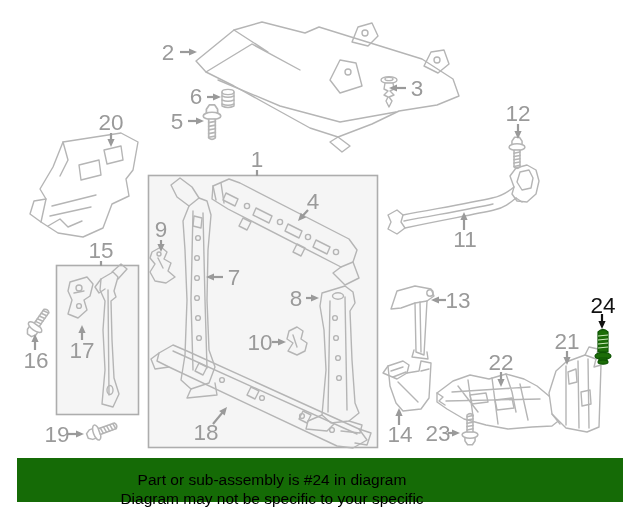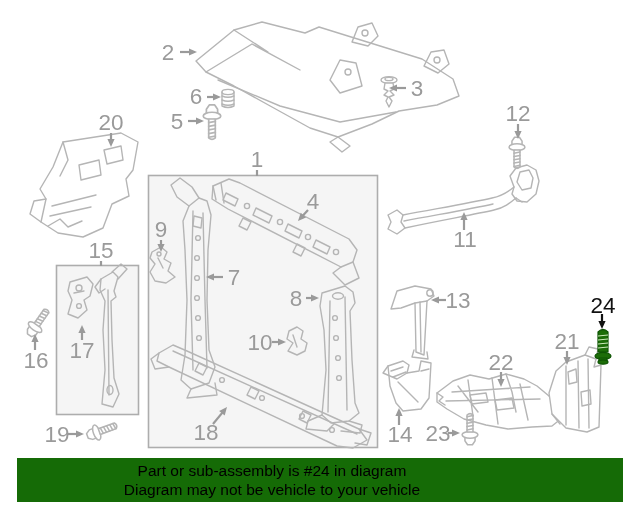--- a/index.html
+++ b/index.html
@@ -12,21 +12,21 @@
   .callout text{font-size:22.5px;fill:var(--label,#9a9a9a);text-anchor:middle;dominant-baseline:central;}
   .callout line{stroke:var(--label,#9a9a9a);stroke-width:2.2;}
   .callout polygon{fill:var(--label,#9a9a9a);stroke:none;}
   .callout.hl text{fill:var(--black,#111);}
   .callout.hl line{stroke:var(--black,#111);}
   .callout.hl polygon{fill:var(--black,#111);}
   .hlbody{fill:#1c6d08;stroke:var(--hldark,#0d5403);stroke-width:1.2;stroke-linejoin:round;}
   .hlrib{stroke:#cdeabc;stroke-width:1;fill:none;}
   #banner{position:absolute;left:17px;top:458px;width:606px;height:44px;background:var(--banner,#156b06);
           color:var(--btext,#000);font-size:15.5px;line-height:19px;text-align:center;
-          box-sizing:border-box;padding-top:3px;padding-right:96px;}
+          box-sizing:border-box;padding-top:12px;padding-right:96px;}
 </style>
 </head>
 <body>
 
 <div id="stage">
   <svg width="640" height="512" viewBox="0 0 640 512">
     <defs>
       <g id="boltV">
         <path class="part pfill" d="M-4.6,5 L-4.6,1 L-2.2,-2.5 L2.2,-2.5 L4.6,1 L4.6,5 Z"></path>
         <ellipse class="part pfill" cx="0" cy="6.5" rx="7.2" ry="3"></ellipse>
@@ -311,15 +311,15 @@
         <g class="callout hl">
           <line x1="602" y1="314" x2="602" y2="323"></line>
           <polygon points="602,329 598.4,321 605.6,321"></polygon>
           <text x="603" y="305">24</text>
         </g>
       </g>
   </svg>
 
   <div id="banner">
     <div>Part or sub-assembly is #24 in diagram</div>
-    <div>Diagram may not be vehicle to your vehicle</div>
+    <div>Diagram may not be specific to your specific</div>
   </div>
 </div>
 
 </body></html>

